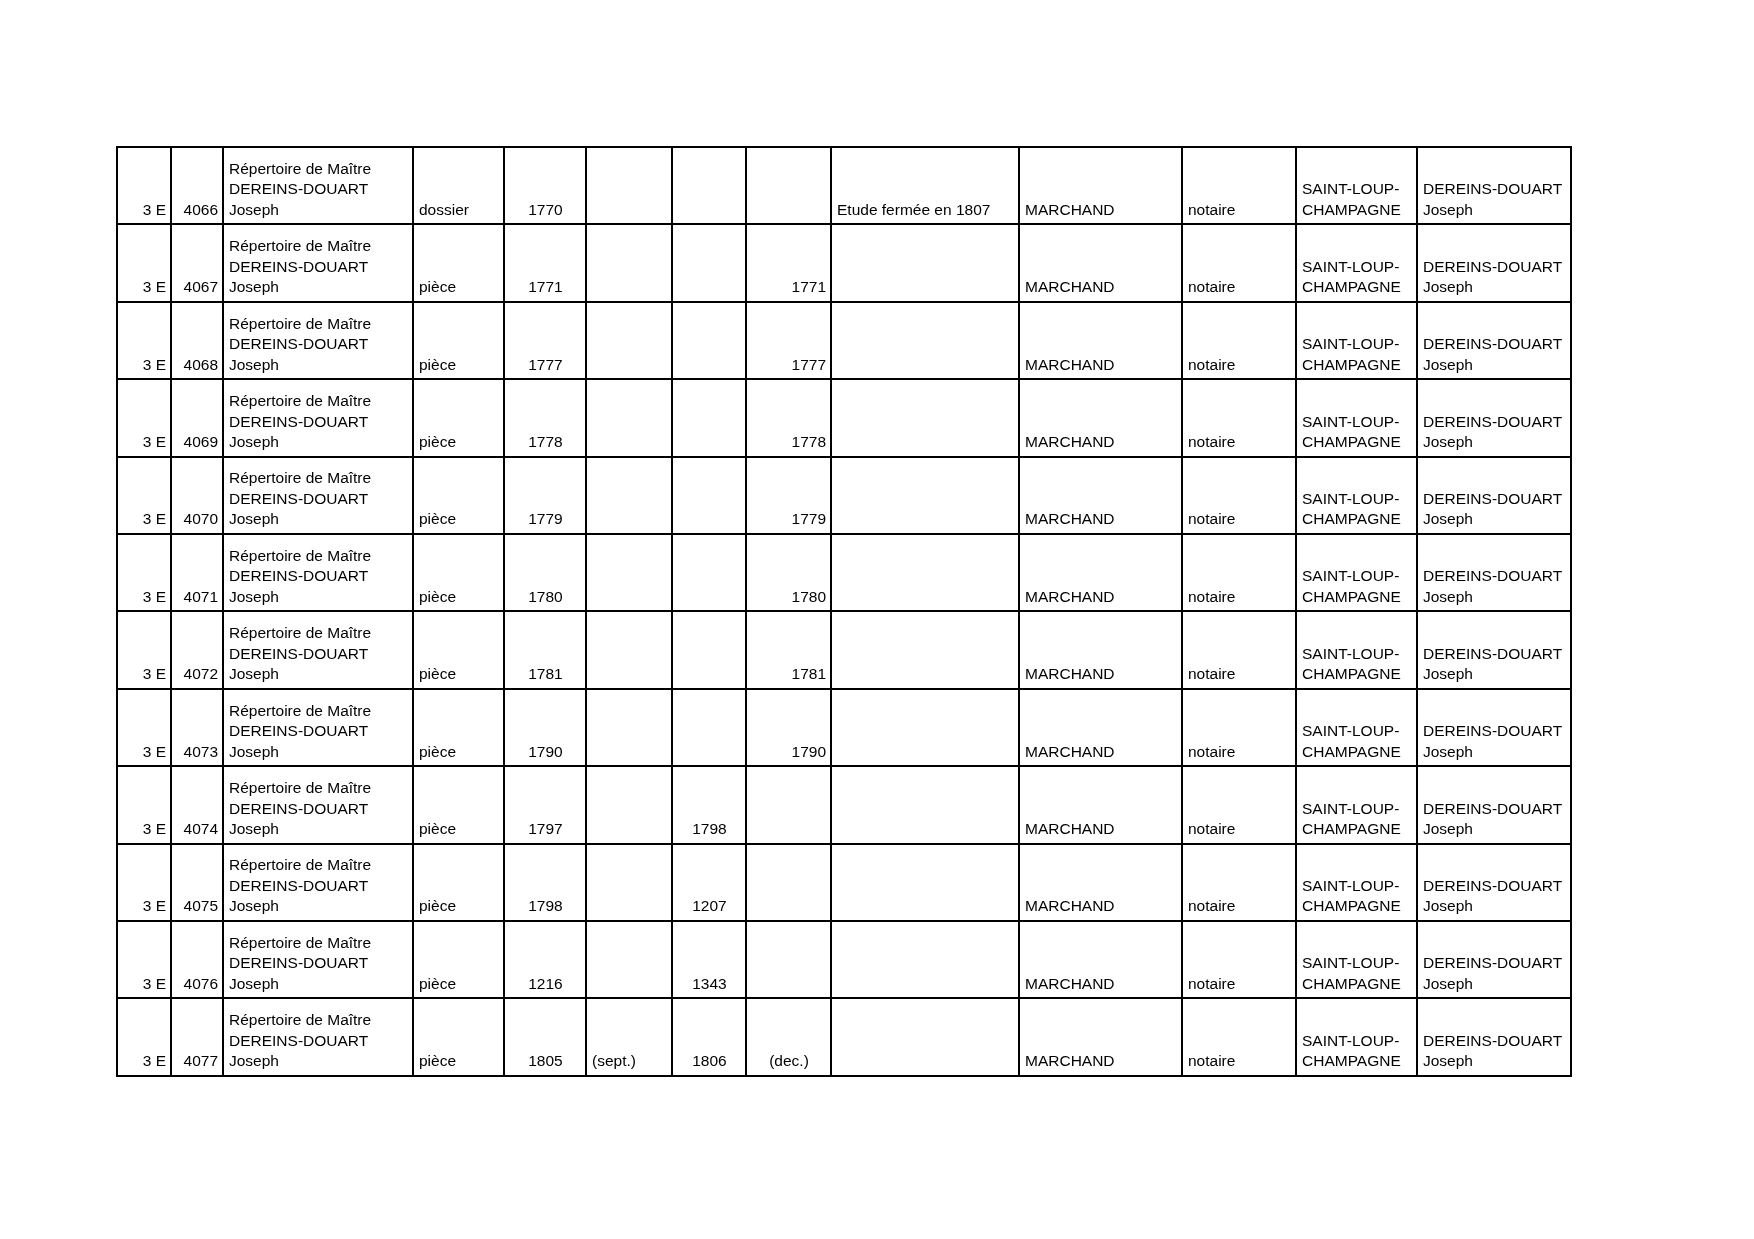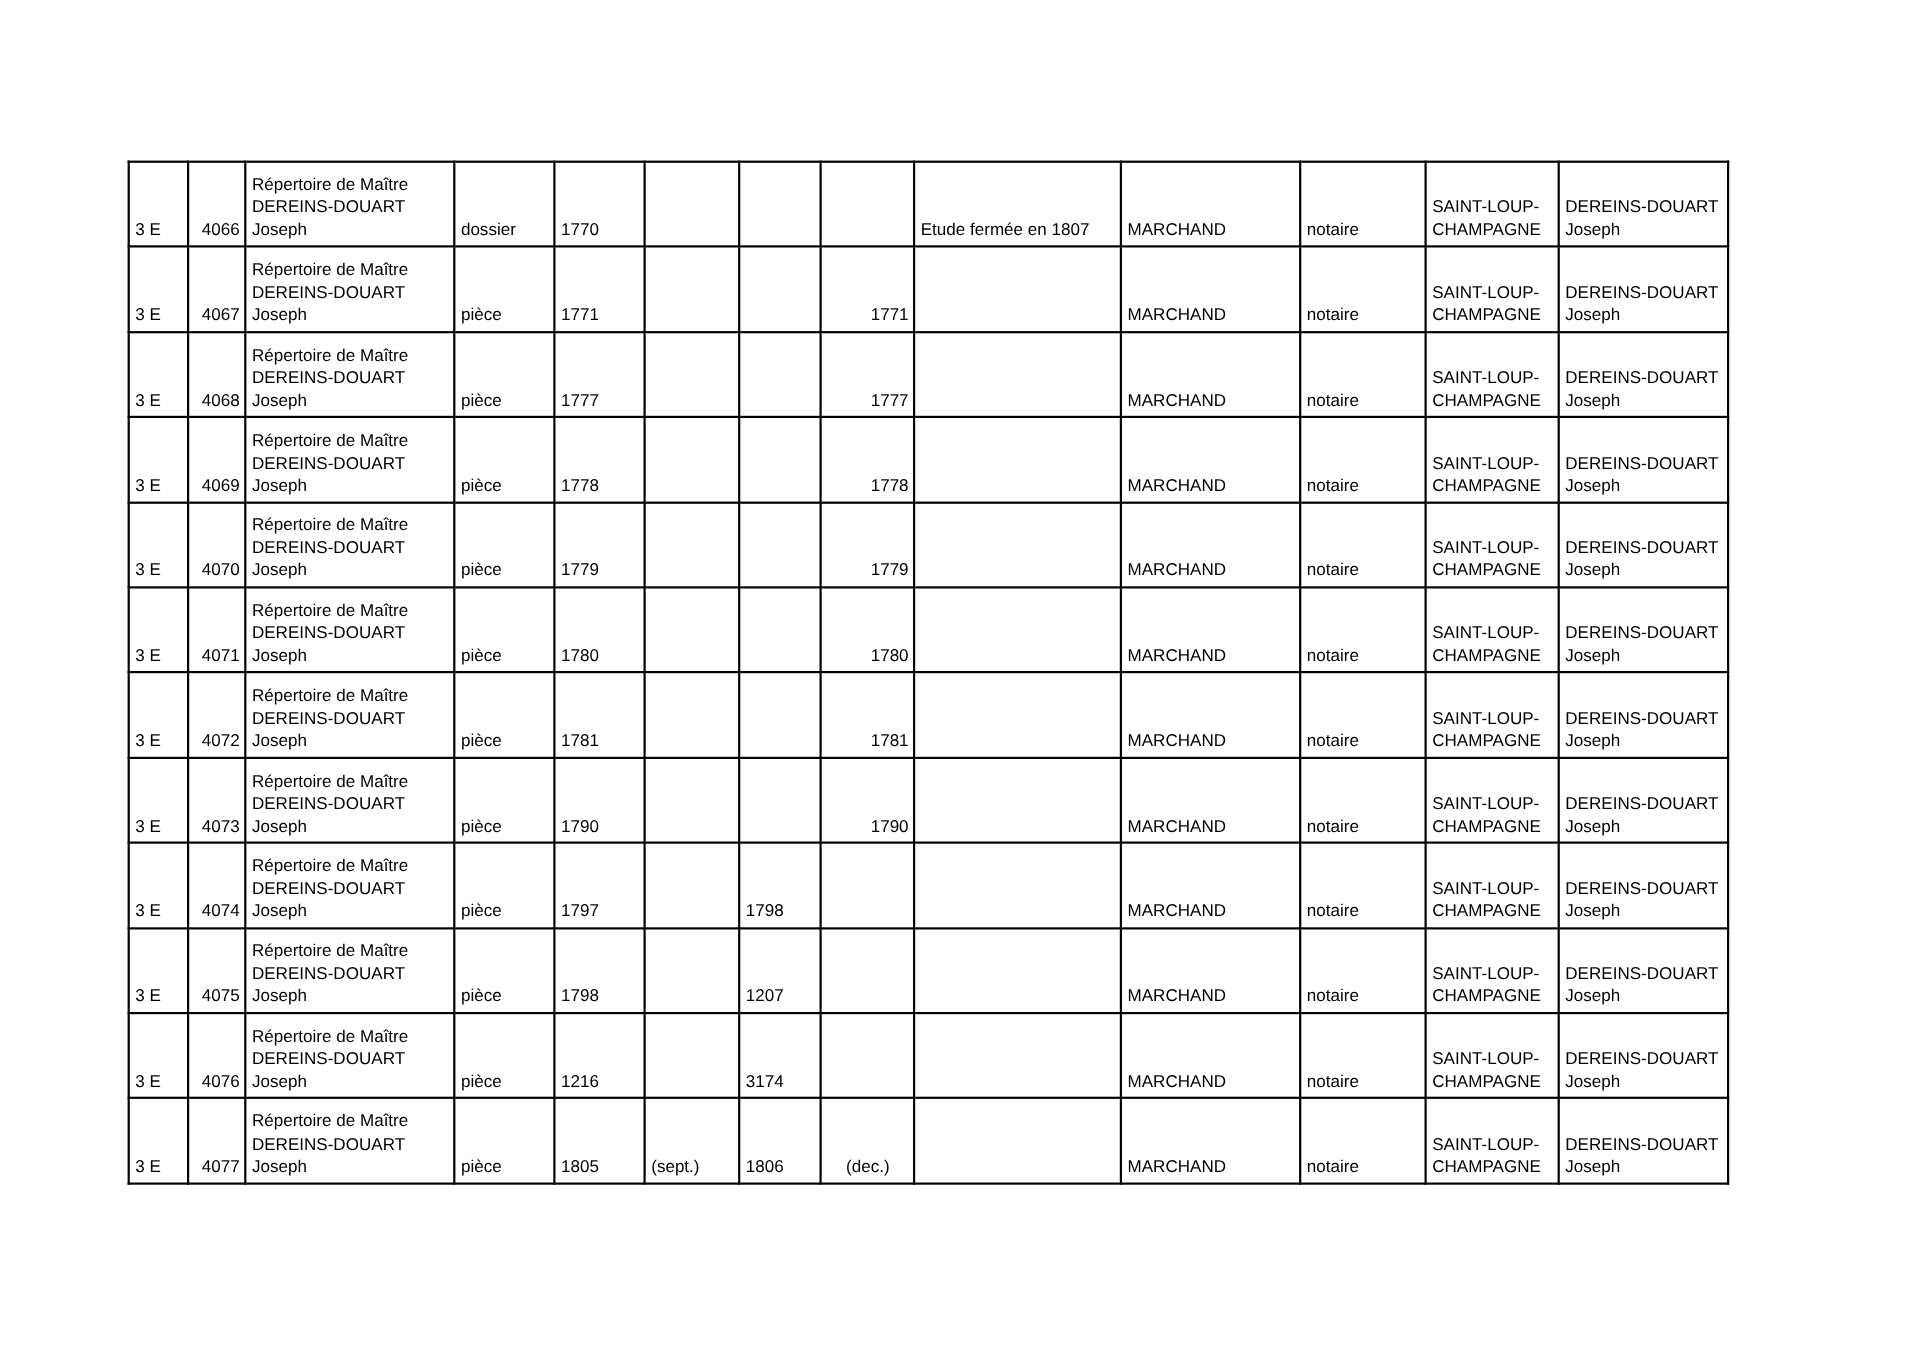--- a/index.html
+++ b/index.html
@@ -28,25 +28,25 @@
     border: 2px solid #000;
     vertical-align: bottom;
     padding: 0 4px 3px 5px;
     font-size: 15.5px;
     line-height: 20.5px;
     overflow: hidden;
     word-wrap: break-word;
   }
   table.archive tr { height: 77.4px; }
 
-  td.c-series  { font-size: 15px; }
+  td.c-series  { font-size: 15px; text-align: right; }
   td.c-cote    { text-align: right; font-size: 16.5px; padding-right: 5px; }
   td.c-desc    { line-height: 20.5px; padding-bottom: 3px; }
   td.c-nature  { font-size: 15.5px; }
-  td.c-year    { text-align: left; font-size: 18px; padding-right: 5px; padding-bottom: 4px; }
+  td.c-year    { text-align: center; font-size: 18px; padding-right: 5px; padding-bottom: 4px; }
   td.c-pnote   { text-align: left; font-size: 18px; padding-bottom: 4px; }
   td.c-auto    { text-align: center; font-size: 18px; padding-bottom: 4px; }
   td.c-auto.num { text-align: right; }
   td.c-note-col { font-size: 18px; line-height: 22px; padding: 0 30px 5px 6px; }
   td.c-prof    { font-size: 15.5px; }
   td.c-role    { font-size: 15.5px; }
   td.c-commune { font-size: 15.5px; line-height: 20px; }
   td.c-notary  {
     vertical-align: top;
     font-size: 20px;
@@ -236,21 +236,21 @@
     <td class="c-notary">DEREINS-DOUART Joseph</td>
   </tr>
 
   <tr>
     <td class="c-series">3 E</td>
     <td class="c-cote">4076</td>
     <td class="c-desc">Répertoire de Maître DEREINS-DOUART Joseph</td>
     <td class="c-nature">pièce</td>
     <td class="c-year">1216</td>
     <td class="c-pnote"></td>
-    <td class="c-year">3174</td>
+    <td class="c-year">1343</td>
     <td class="c-auto"></td>
     <td class="c-note-col"></td>
     <td class="c-prof">MARCHAND</td>
     <td class="c-role">notaire</td>
     <td class="c-commune">SAINT-LOUP-CHAMPAGNE</td>
     <td class="c-notary">DEREINS-DOUART Joseph</td>
   </tr>
 
   <tr>
     <td class="c-series">3 E</td>

